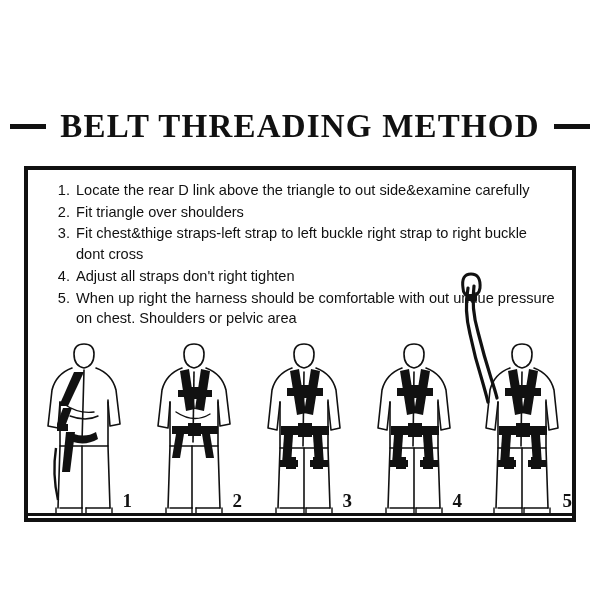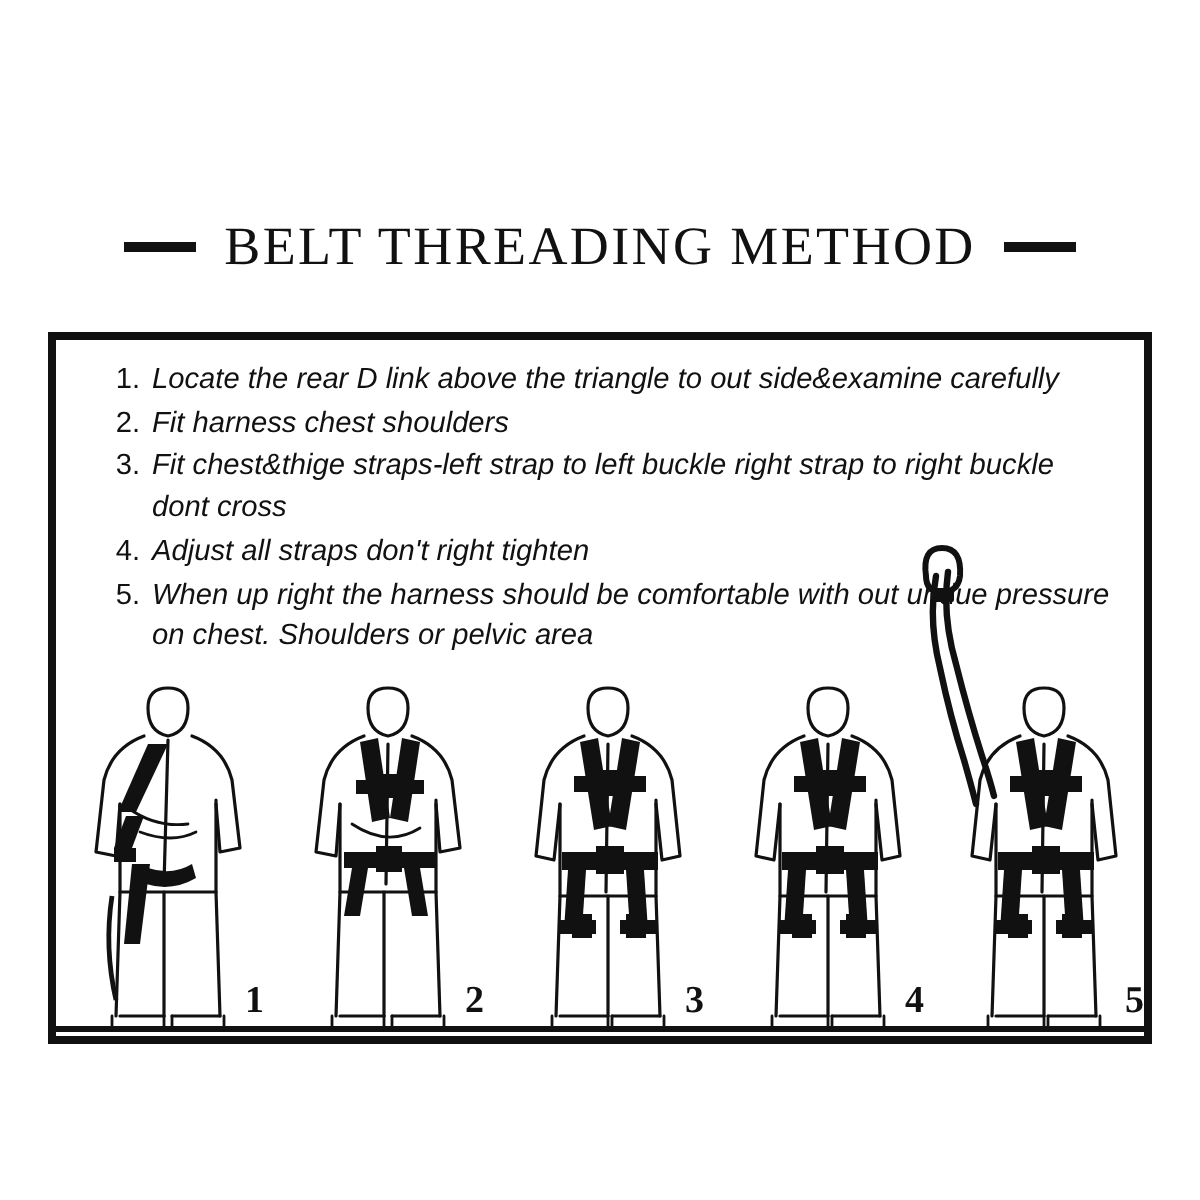--- a/index.html
+++ b/index.html
@@ -33,22 +33,22 @@
     gap: 14px;
   }
   .title-rule {
     height: 5px;
     background: #111111;
     width: 36px;
   }
   .title-rule.left { margin-left: 0; }
   .title-text {
     font-family: "Liberation Serif", serif;
-    font-weight: normal;
-    font-size: 27px;
+    font-weight: bold;
+    font-size: 33px;
     letter-spacing: 1.2px;
     white-space: nowrap;
   }
 
   
   .frame {
     position: absolute;
     left: 24px;
     top: 166px;
     width: 552px;
@@ -73,21 +73,20 @@
     margin-bottom: 1px;
   }
   .step-num {
     width: 22px;
     flex: none;
     text-align: right;
     padding-right: 6px;
   }
   .step-text {
     flex: 1;
-    font-style: italic;
   }
 
   
   .figures {
     position: absolute;
     left: 0;
     bottom: 0;
     width: 100%;
     height: 180px;
   }
@@ -128,21 +127,21 @@
 
   <div class="frame">
 
     <div class="steps">
       <div class="step">
         <div class="step-num">1.</div>
         <div class="step-text">Locate the rear D link above the triangle to out side&amp;examine carefully</div>
       </div>
       <div class="step">
         <div class="step-num">2.</div>
-        <div class="step-text">Fit harness chest shoulders</div>
+        <div class="step-text">Fit triangle over shoulders</div>
       </div>
       <div class="step">
         <div class="step-num">3.</div>
         <div class="step-text">Fit chest&amp;thige straps-left strap to left buckle right strap to right buckle dont cross</div>
       </div>
       <div class="step">
         <div class="step-num">4.</div>
         <div class="step-text">Adjust all straps don't right tighten</div>
       </div>
       <div class="step">

